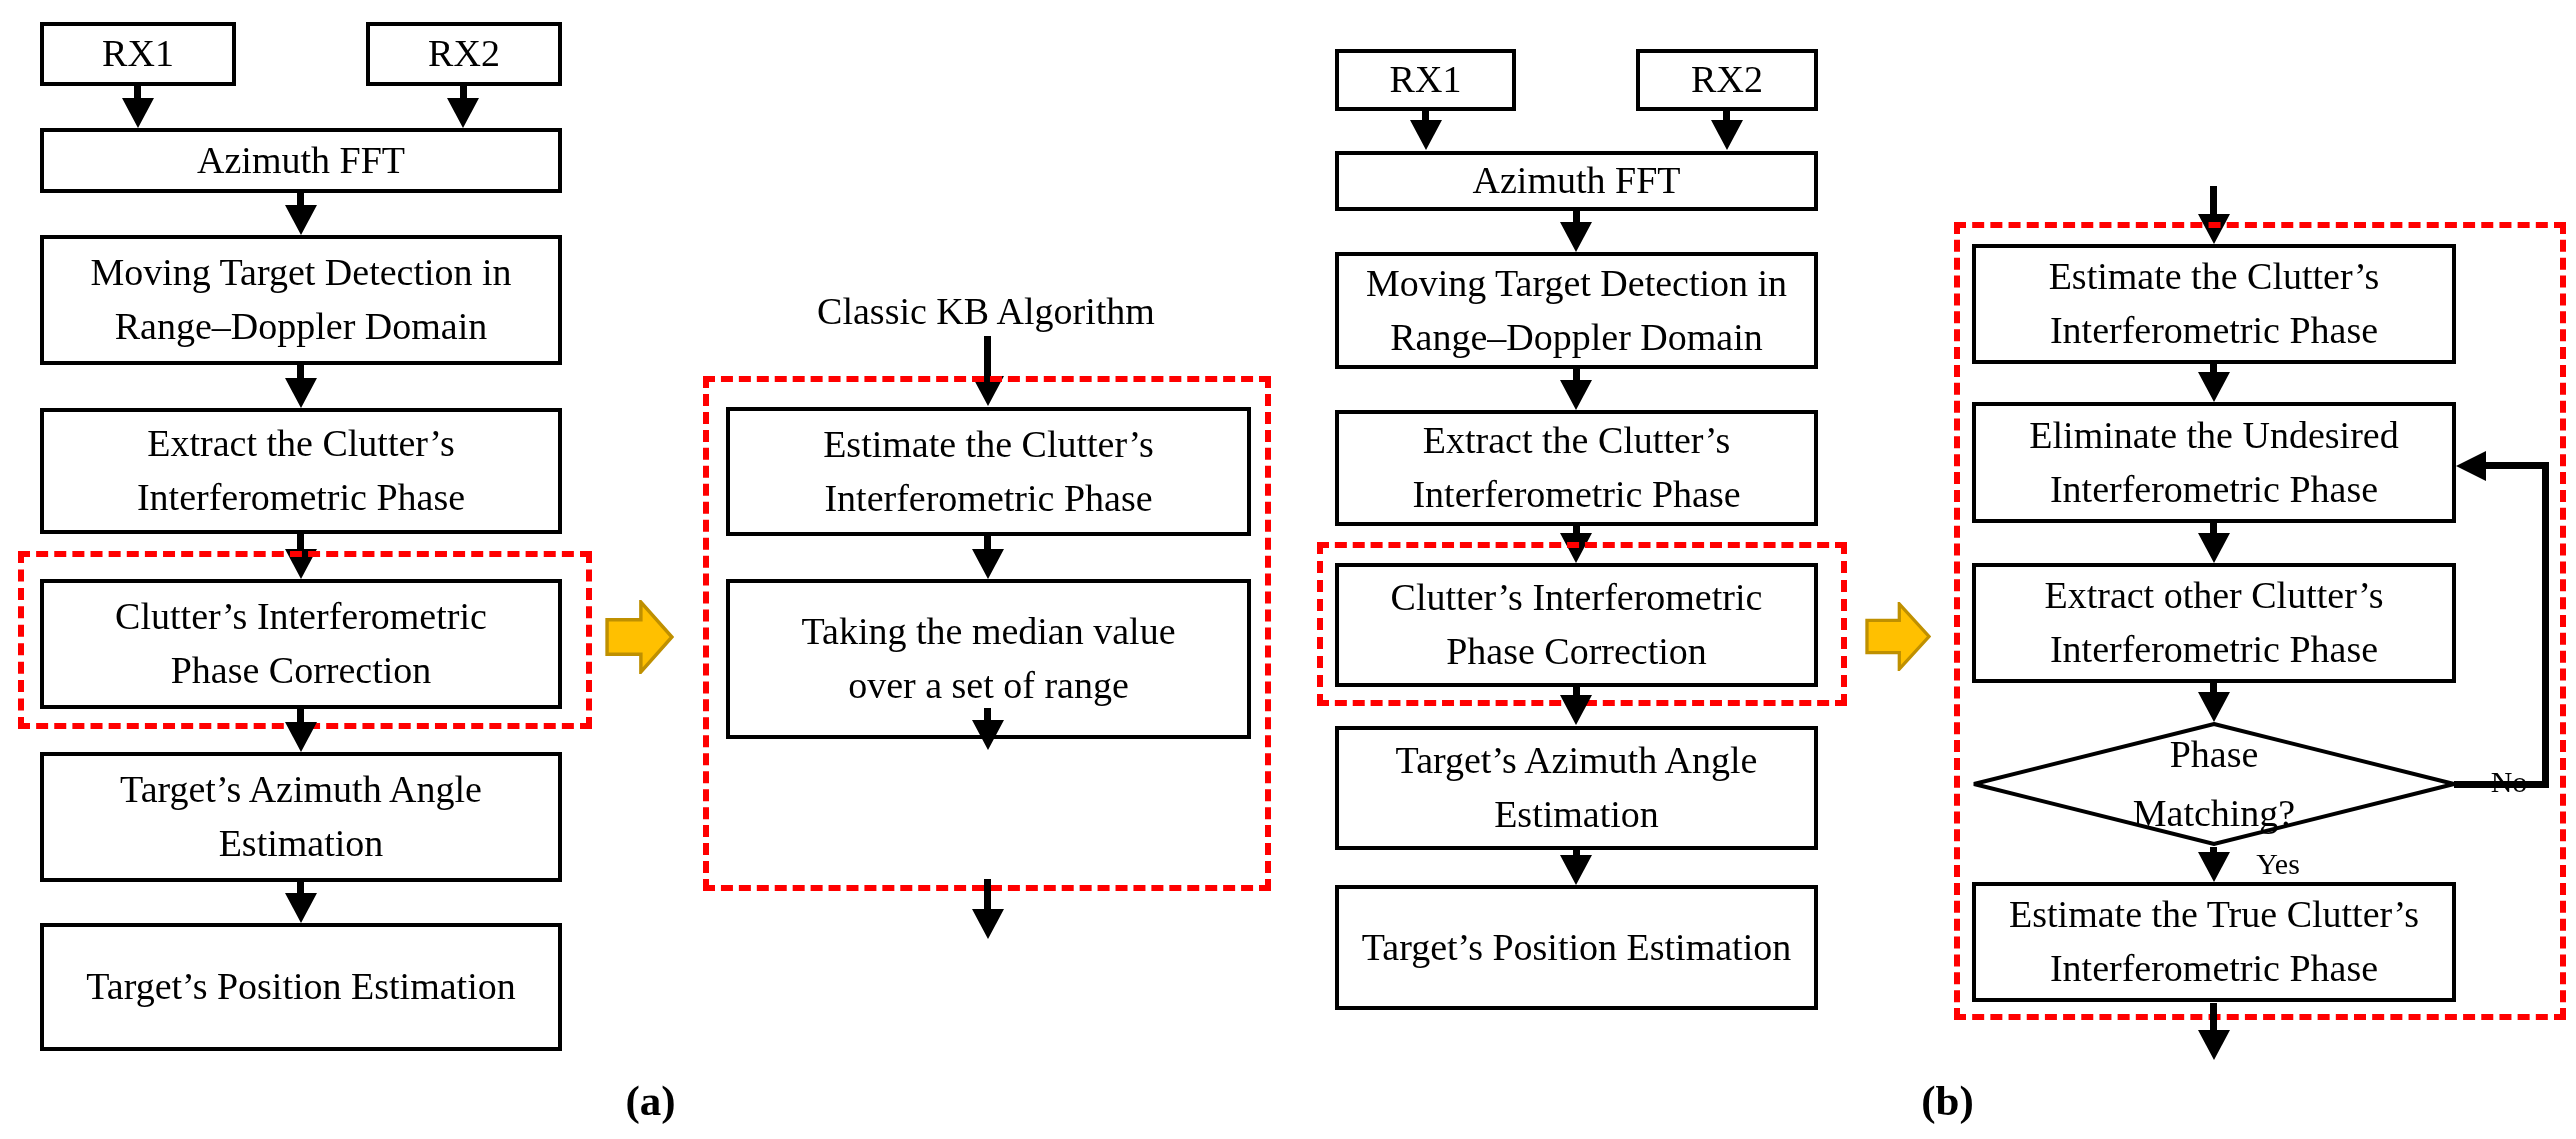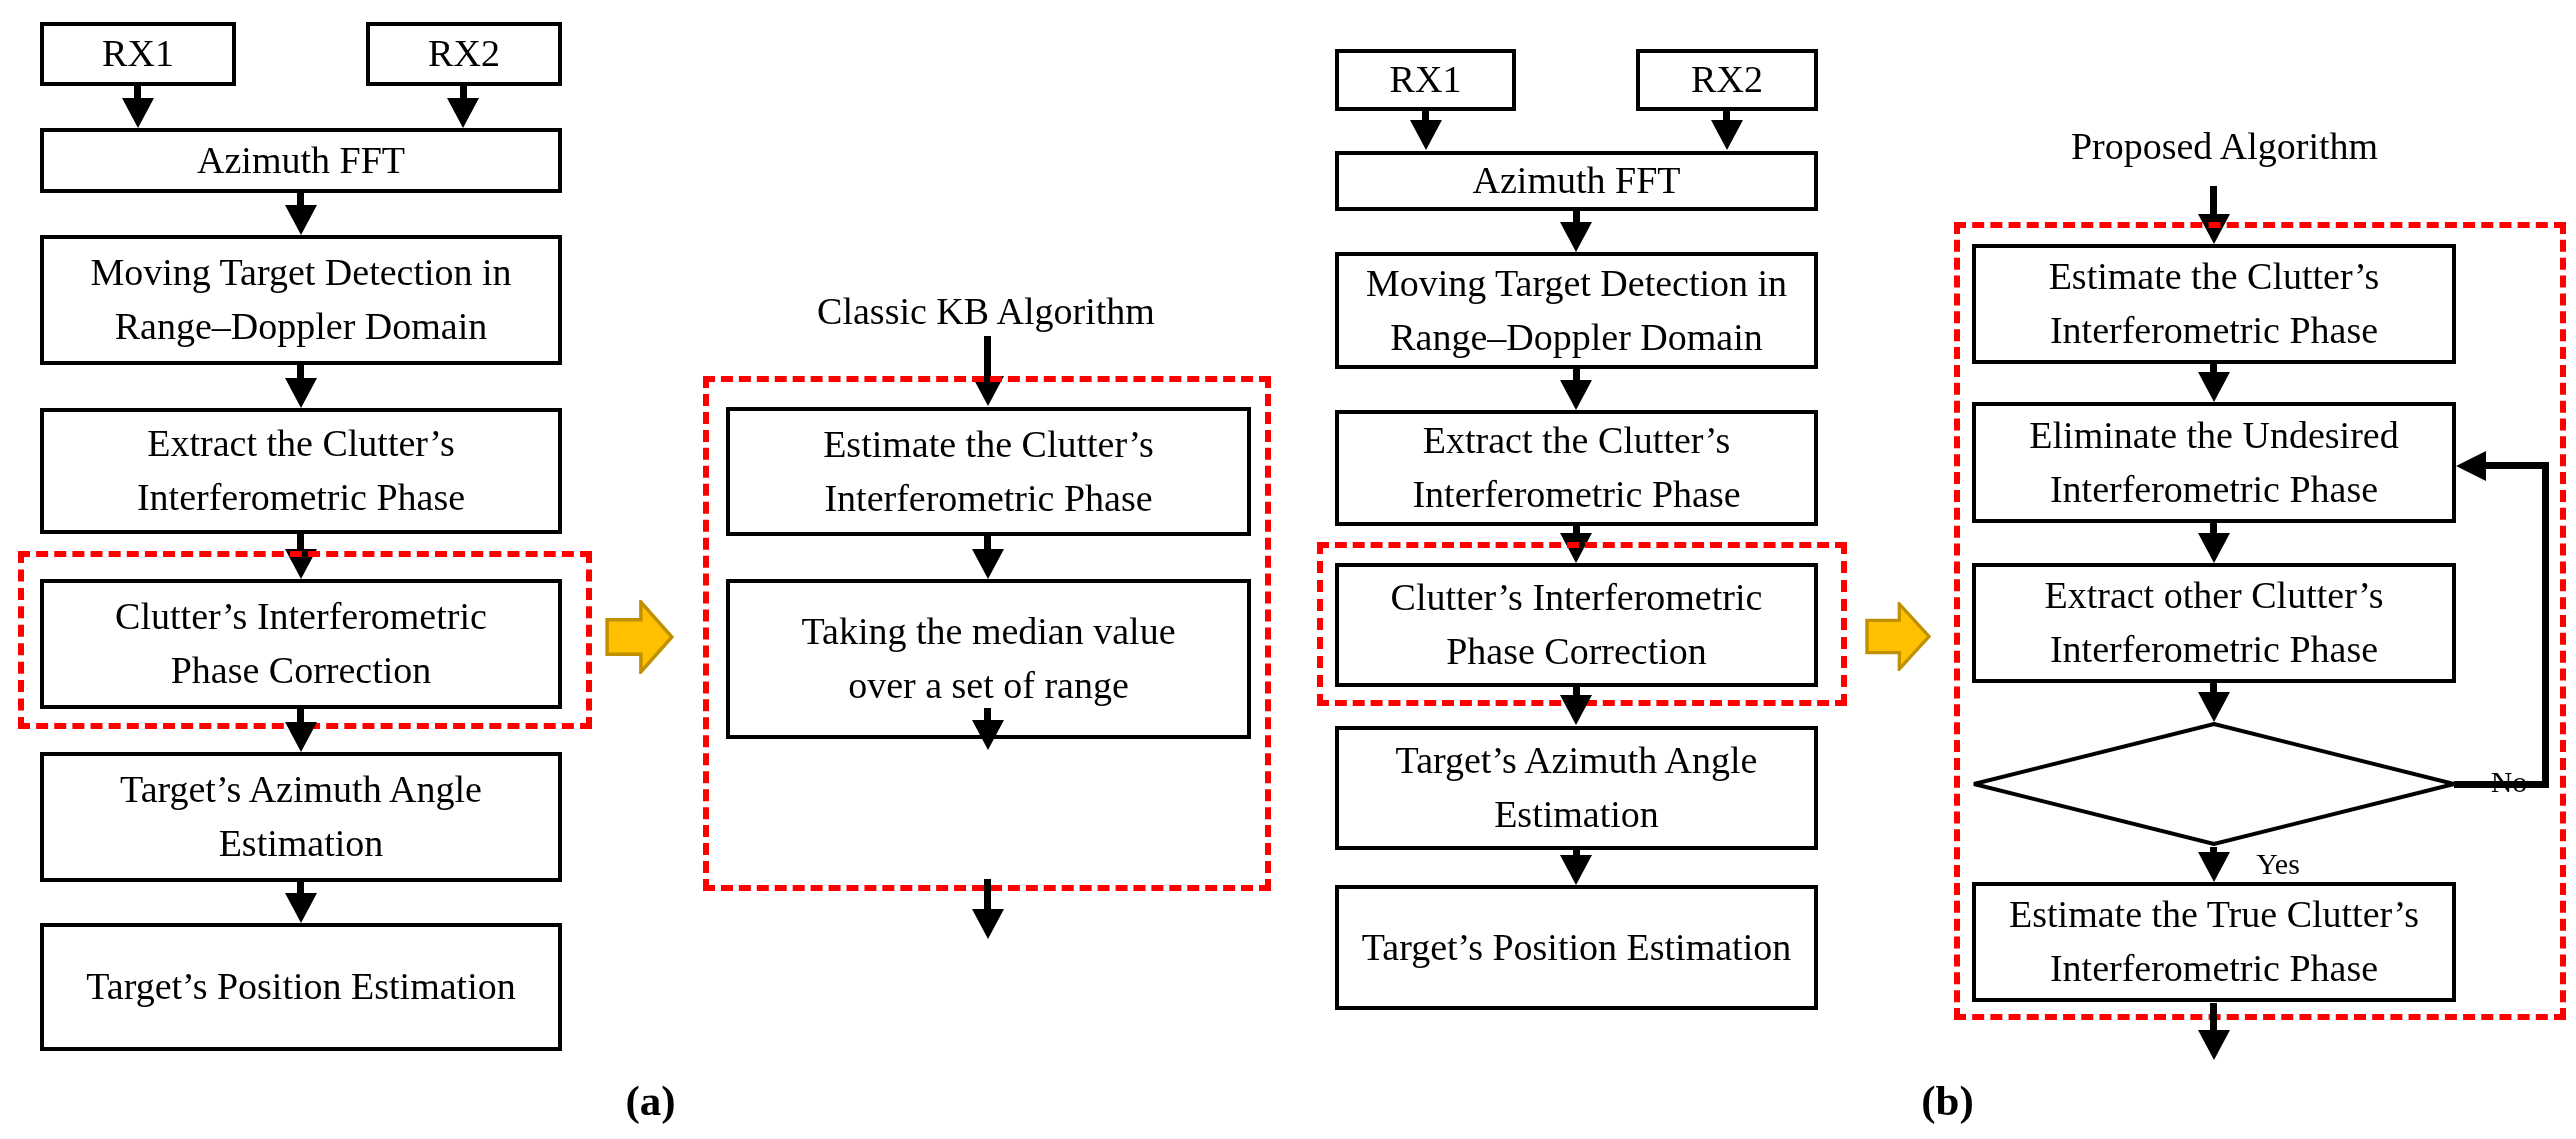--- a/index.html
+++ b/index.html
@@ -150,21 +150,20 @@
   <div class="head-down" style="left:1560px;top:855px"></div>
 
   <div class="flow-box" style="left:1335px;top:885px;width:483px;height:125px">Target’s Position Estimation</div>
 
   <div class="fig-label" style="left:1895px;top:1076px;width:105px">(b)</div>
 
   <svg class="block-arrow" style="left:1865px;top:602px" width="66" height="69" viewBox="0 0 100 105" preserveAspectRatio="none">
     <polygon points="3,28 52,28 52,3 97,52.5 52,102 52,77 3,77"></polygon>
   </svg>
 
-  <div class="title" style="left:2027px;top:124px;width:395px">Proposed Algorithm</div>
 
   <div class="vline" style="left:2210px;top:186px;height:32px"></div>
   <div class="head-down" style="left:2198px;top:214px"></div>
 
   <div class="dashed-frame" style="left:1954px;top:222px;width:612px;height:798px"></div>
 
   <div class="flow-box" style="left:1972px;top:244px;width:484px;height:120px">Estimate the Clutter’s
 Interferometric Phase</div>
 
   <div class="vline" style="left:2210px;top:364px;height:11.2px"></div>
@@ -178,20 +177,22 @@
 
   <div class="flow-box" style="left:1972px;top:563px;width:484px;height:120px">Extract other Clutter’s
 Interferometric Phase</div>
 
   <div class="vline" style="left:2210px;top:683px;height:12.5px"></div>
   <div class="head-down" style="left:2198px;top:692px"></div>
 
   <svg class="decision" style="left:1972px;top:722px" width="484" height="124" viewBox="0 0 736 189" preserveAspectRatio="none">
     <polygon points="368,3 733,94.5 368,186 3,94.5"></polygon>
   </svg>
+  <div class="decision-label" style="left:1972px;top:722px;width:484px;height:124px">Phase
+Matching?</div>
 
   <div class="hline" style="left:2454px;top:781px;width:95px"></div>
   <div class="vline" style="left:2542px;top:462px;height:326px"></div>
   <div class="hline" style="left:2481px;top:462px;width:68px"></div>
   <div class="head-left" style="left:2456px;top:451px"></div>
   <div class="small-label" style="left:2473px;top:765px;width:72px">No</div>
 
   <div class="vline" style="left:2210px;top:847px;height:9.2px"></div>
   <div class="head-down" style="left:2198px;top:852px"></div>
   <div class="small-label" style="left:2235px;top:847px;width:86px">Yes</div>

